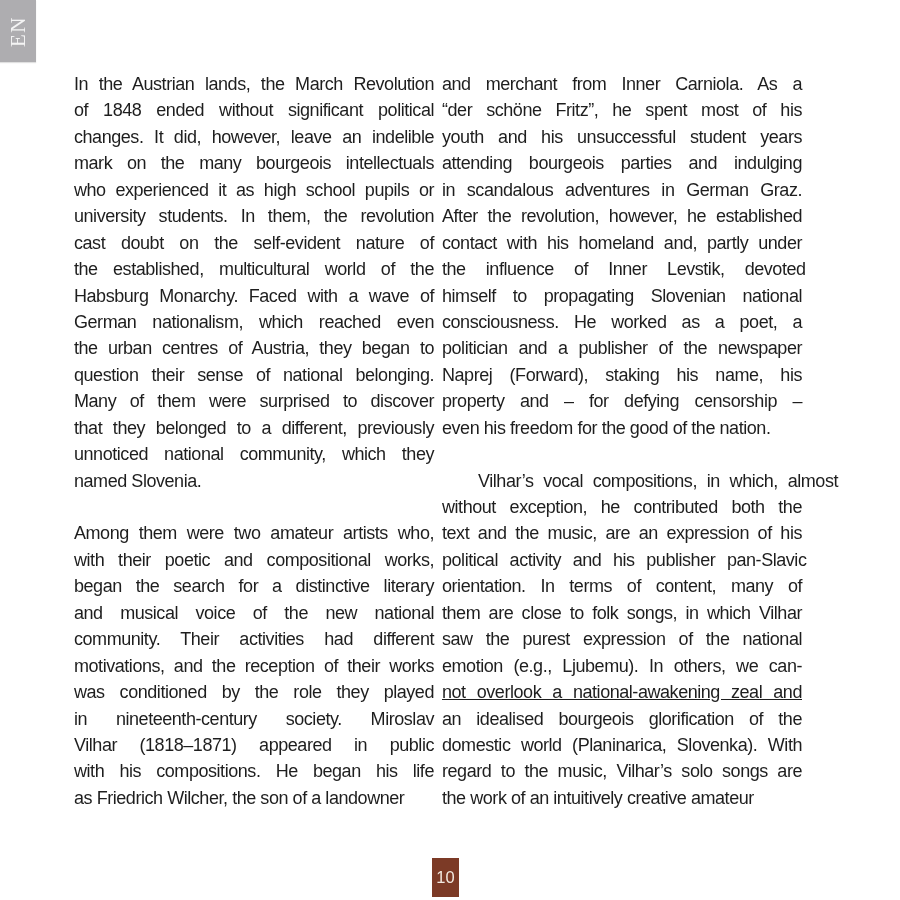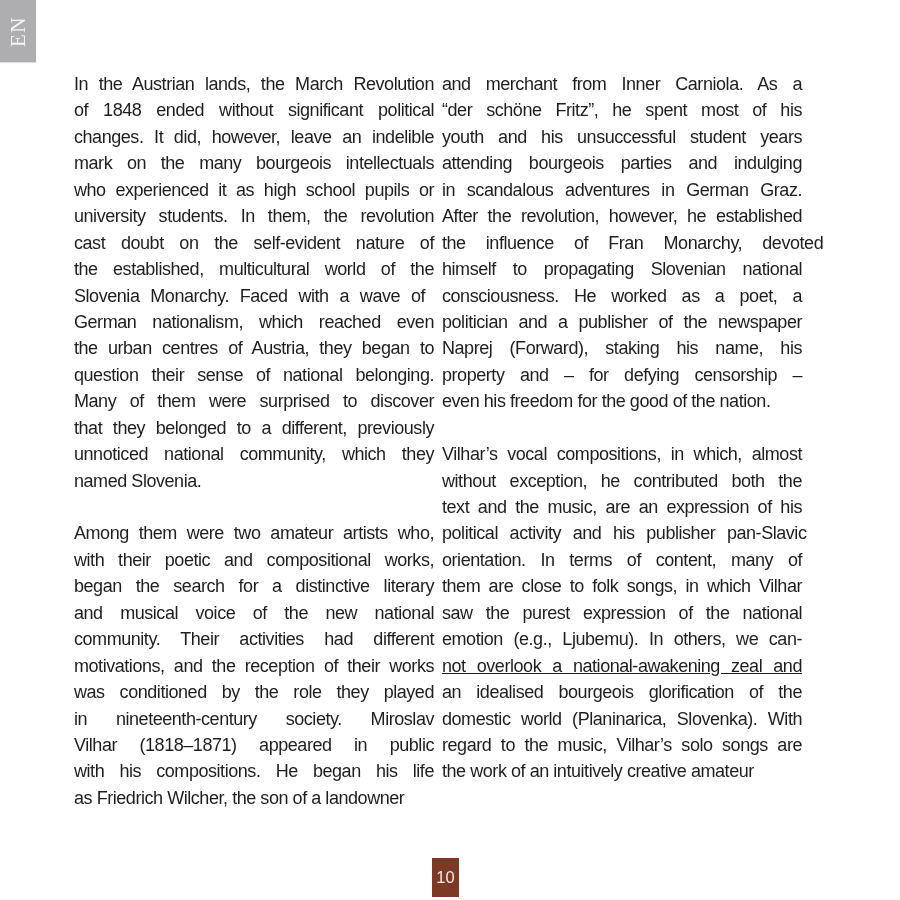--- a/index.html
+++ b/index.html
@@ -85,21 +85,21 @@
 
   <div class="text-column left">
       <div class="line"><span style="word-spacing: 6.02344px;">In the Austrian lands, the March Revolution</span></div>
       <div class="line"><span style="word-spacing: 10.425px;">of 1848 ended without significant political</span></div>
       <div class="line"><span style="word-spacing: 6.09375px;">changes. It did, however, leave an indelible</span></div>
       <div class="line"><span style="word-spacing: 10.1625px;">mark on the many bourgeois intellectuals</span></div>
       <div class="line"><span style="word-spacing: 5.16295px;">who experienced it as high school pupils or</span></div>
       <div class="line"><span style="word-spacing: 8.525px;">university students. In them, the revolution</span></div>
       <div class="line"><span style="word-spacing: 11.1302px;">cast doubt on the self-evident nature of</span></div>
       <div class="line"><span style="word-spacing: 10.8344px; text-align: center;">the established, multicultural world of the</span></div>
-      <div class="line"><span style="word-spacing: 6.28646px;">Slovenia Monarchy. Faced with a wave of</span></div>
+      <div class="line"><span style="word-spacing: 6.28646px;">Habsburg Monarchy. Faced with a wave of</span></div>
       <div class="line"><span style="word-spacing: 11.4805px;">German nationalism, which reached even</span></div>
       <div class="line"><span style="word-spacing: 5.73214px;">the urban centres of Austria, they began to</span></div>
       <div class="line"><span style="word-spacing: 8.41875px; text-align: center;">question their sense of national belonging.</span></div>
       <div class="line"><span style="word-spacing: 8.90104px;">Many of them were surprised to discover</span></div>
       <div class="line"><span style="word-spacing: 6.05729px;">that they belonged to a different, previously</span></div>
       <div class="line"><span style="word-spacing: 11.5352px;">unnoticed national community, which they</span></div>
       <div class="line last"><span>named Slovenia.</span></div>
       <div class="para-spacer"></div>
       <div class="line"><span style="word-spacing: 5.3099px;">Among them were two amateur artists who,</span></div>
       <div class="line"><span style="word-spacing: 9.34688px;">with their poetic and compositional works,</span></div>
@@ -114,29 +114,30 @@
       <div class="line last"><span>as Friedrich Wilcher, the son of a landowner</span></div>
     </div>
 
   <div class="text-column right">
       <div class="line"><span style="word-spacing: 10.4896px;">and merchant from Inner Carniola. As a</span></div>
       <div class="line"><span style="word-spacing: 9.40848px;">“der schöne Fritz”, he spent most of his</span></div>
       <div class="line"><span style="word-spacing: 9.75938px;">youth and his unsuccessful student years</span></div>
       <div class="line"><span style="word-spacing: 12.2969px;">attending bourgeois parties and indulging</span></div>
       <div class="line"><span style="word-spacing: 7.1625px;">in scandalous adventures in German Graz.</span></div>
       <div class="line"><span style="word-spacing: 5.20625px;">After the revolution, however, he established</span></div>
-      <div class="line"><span style="word-spacing: 15.5813px;">the influence of Fran Monarchy, devoted</span></div>
+      <div class="line"><span style="word-spacing: 5.35677px;">contact with his homeland and, partly under</span></div>
+      <div class="line"><span style="word-spacing: 15.5813px;">the influence of Inner Levstik, devoted</span></div>
       <div class="line"><span style="word-spacing: 12.3047px;">himself to propagating Slovenian national</span></div>
       <div class="line"><span style="word-spacing: 10.5781px;">consciousness. He worked as a poet, a</span></div>
       <div class="line"><span style="word-spacing: 6.35156px;">politician and a publisher of the newspaper</span></div>
       <div class="line"><span style="word-spacing: 12.6875px;">Naprej (Forward), staking his name, his</span></div>
       <div class="line"><span style="word-spacing: 10.8932px;">property and – for defying censorship –</span></div>
       <div class="line last"><span>even his freedom for the good of the nation.</span></div>
       <div class="para-spacer"></div>
-      <div class="line"><span style="word-spacing: 5.21875px;">Vilhar’s vocal compositions, in which, almost</span></div>
+      <div class="line"><span style="word-spacing: 5.21875px; margin-left: 36px;">Vilhar’s vocal compositions, in which, almost</span></div>
       <div class="line"><span style="word-spacing: 9.13125px;">without exception, he contributed both the</span></div>
       <div class="line"><span style="word-spacing: 4.07617px;">text and the music, are an expression of his</span></div>
       <div class="line"><span style="word-spacing: 7.0875px;">political activity and his publisher pan-Slavic</span></div>
       <div class="line"><span style="word-spacing: 10.2135px;">orientation. In terms of content, many of</span></div>
       <div class="line"><span style="word-spacing: 3.80078px;">them are close to folk songs, in which Vilhar</span></div>
       <div class="line"><span style="word-spacing: 8.54167px;">saw the purest expression of the national</span></div>
       <div class="line"><span style="word-spacing: 6.02865px;">emotion (e.g., Ljubemu). In others, we can-</span></div>
       <div class="line"><span style="word-spacing: 6.53125px; text-decoration: underline;">not overlook a national-awakening zeal and</span></div>
       <div class="line"><span style="word-spacing: 10.625px;">an idealised bourgeois glorification of the</span></div>
       <div class="line"><span style="word-spacing: 5.91406px;">domestic world (Planinarica, Slovenka). With</span></div>

